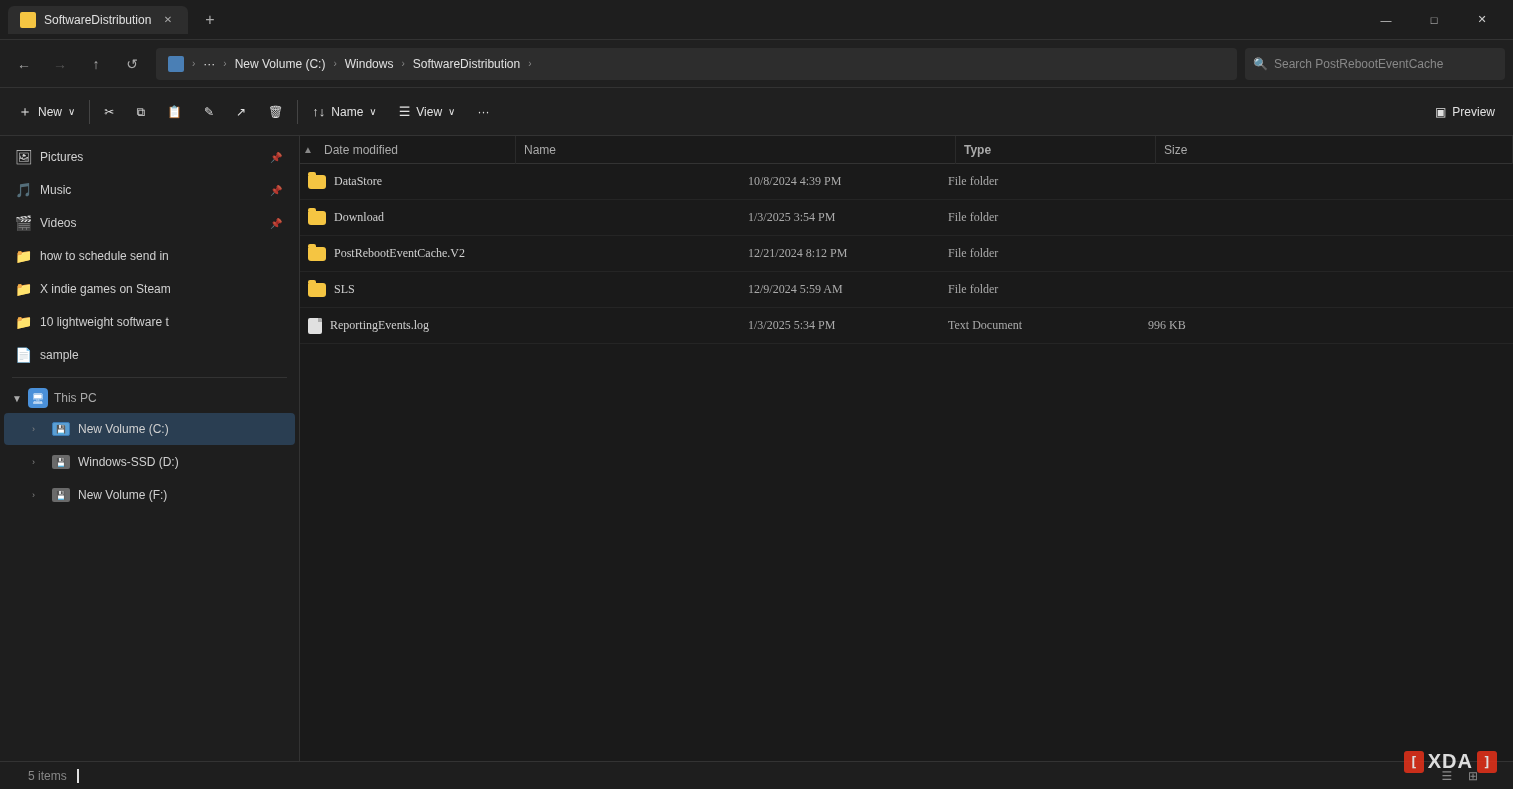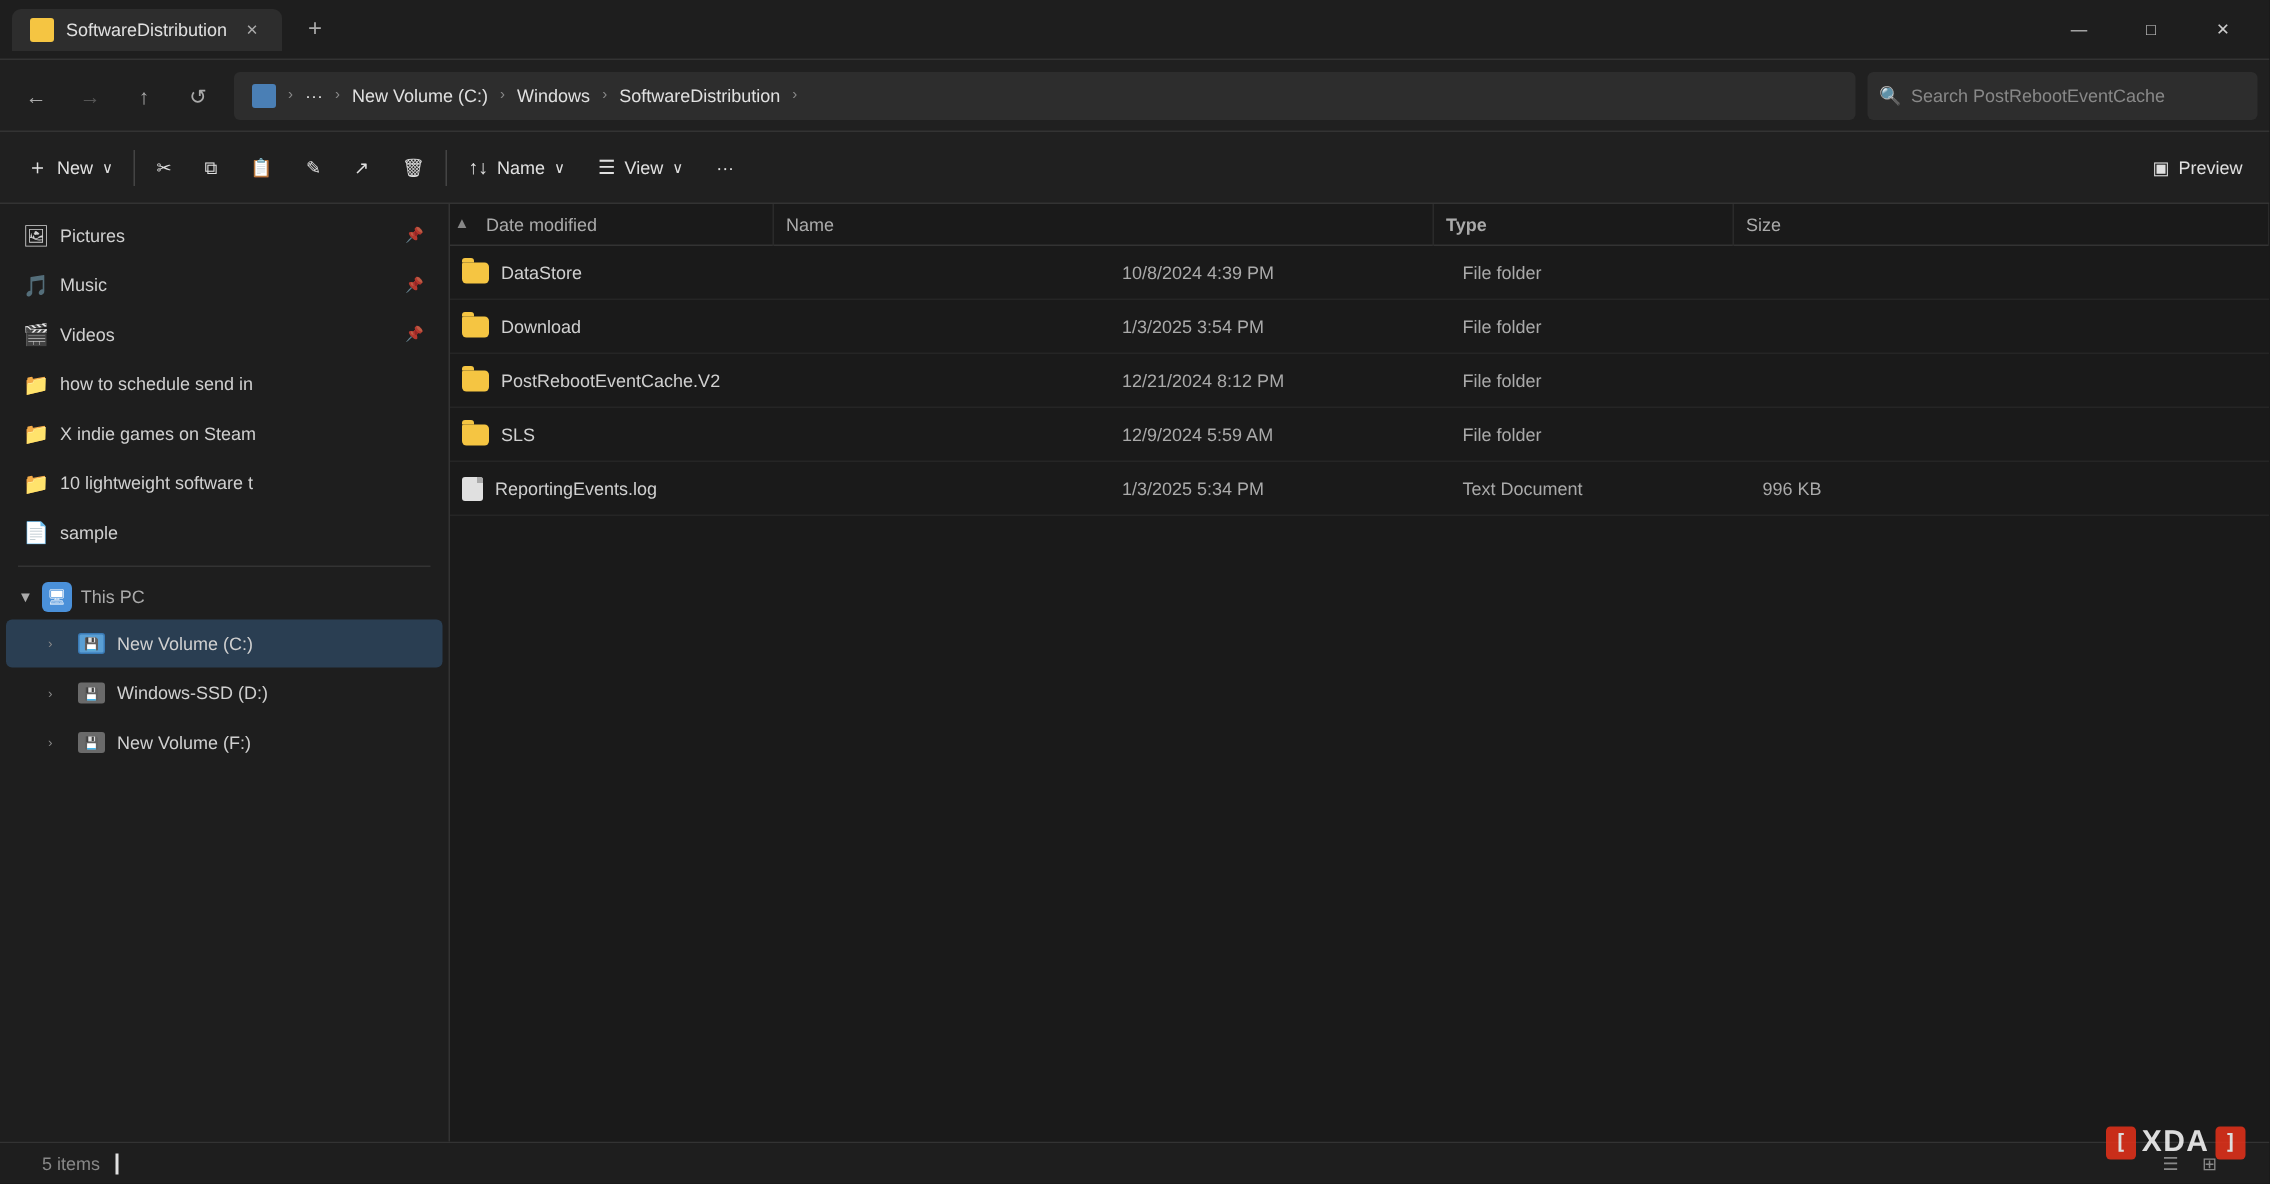--- a/index.html
+++ b/index.html
@@ -323,20 +323,21 @@
       border-right: 1px solid #2a2a2a;
     }
     .col-name { width: 440px; }
     .col-date { width: 200px; }
     .col-type { width: 200px; font-weight: bold; }
     .col-size { flex: 1; }
 
     .file-list {
       flex: 1;
       overflow-y: auto;
+      font-family: Liberation Serif, serif;
     }
     .file-list::-webkit-scrollbar { width: 6px; }
     .file-list::-webkit-scrollbar-track { background: #1a1a1a; }
     .file-list::-webkit-scrollbar-thumb { background: #444; border-radius: 3px; }
 
     .file-row {
       display: flex;
       align-items: center;
       height: 36px;
       border-bottom: 1px solid #252525;
@@ -351,21 +352,21 @@
       color: #d0d0d0;
       overflow: hidden;
       text-overflow: ellipsis;
       white-space: nowrap;
     }
     .file-cell-name {
       width: 440px;
       gap: 8px;
     }
     .file-cell-date { width: 200px; color: #aaa; }
-    .file-cell-type { width: 200px; color: #aaa; margin-left: 27px; }
+    .file-cell-type { width: 200px; color: #aaa; }
     .file-cell-size { flex: 1; color: #aaa; }
 
     .folder-icon {
       width: 18px;
       height: 14px;
       background: #f5c542;
       border-radius: 1px 3px 3px 3px;
       flex-shrink: 0;
       position: relative;
     }

